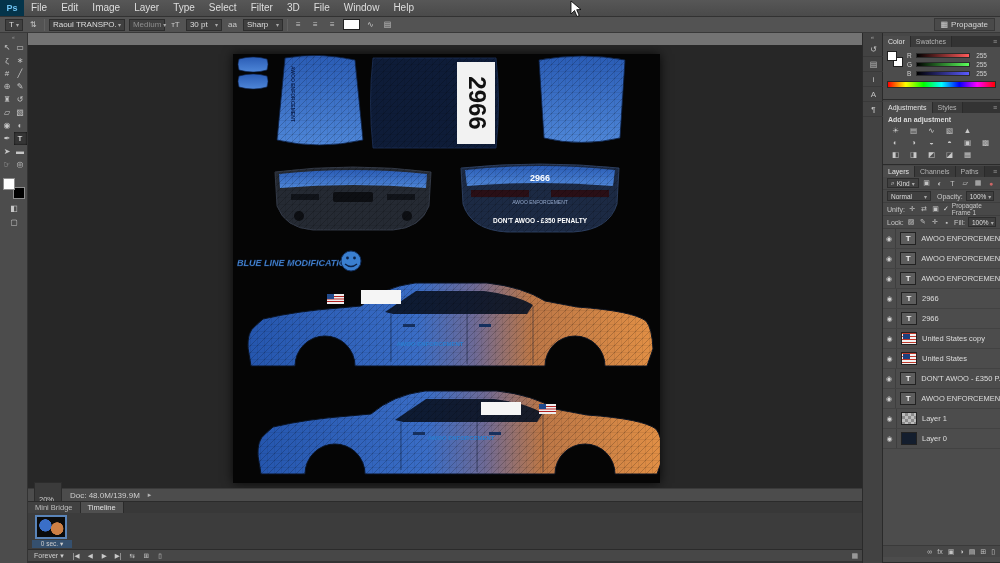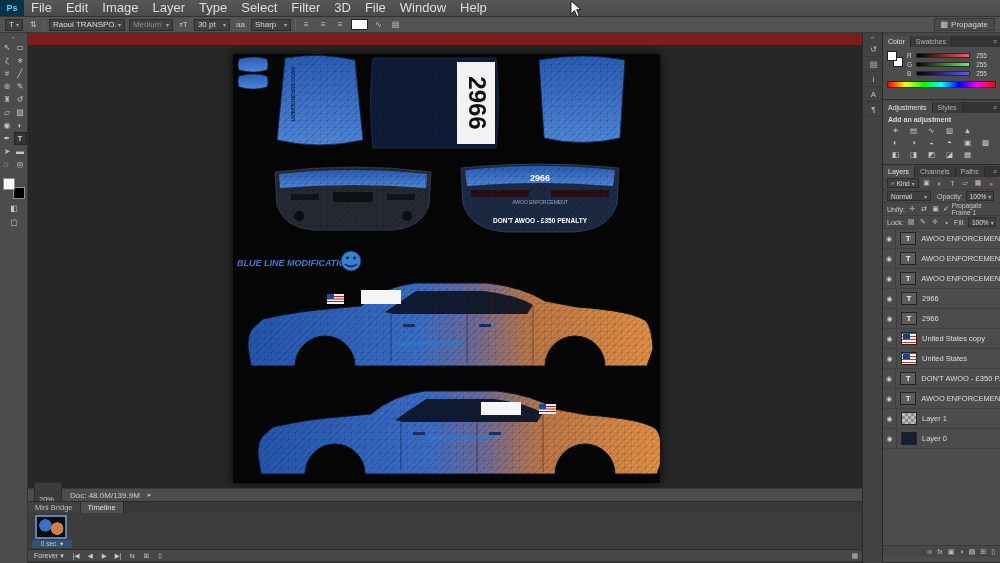--- a/index.html
+++ b/index.html
@@ -1,24 +1,24 @@
 <!DOCTYPE html>
 <html><head>
 <meta charset="utf-8">
 <style>
   *{margin:0;padding:0;box-sizing:border-box;}
   html,body{width:1000px;height:563px;overflow:hidden;}
   body{font-family:"Liberation Sans",sans-serif;background:#282828;color:#d6d6d6;-webkit-user-select:none;user-select:none;}
-  #app{position:relative;width:1000px;height:563px;background:#7f1d1d;}
+  #app{position:relative;width:1000px;height:563px;background:#737373;}
   .abs{position:absolute;}
 
   
   #menubar{left:0;top:0;width:1000px;height:17px;background:linear-gradient(#575757,#4a4a4a);border-bottom:1px solid #323232;display:flex;align-items:stretch;}
   #ps-logo{width:24px;background:#04344a;color:#6fc3f2;font-size:9px;font-weight:bold;display:flex;align-items:center;justify-content:center;}
-  .menu-item{font-size:13px;line-height:16px;padding:0 7px;color:#dedede;}
+  .menu-item{font-size:10px;line-height:16px;padding:0 7px;color:#dedede;}
 
   
   #optionsbar{left:0;top:17px;width:1000px;height:16px;background:#535353;border-bottom:1px solid #393939;display:flex;align-items:center;gap:4px;padding:0 5px;}
   .dd{display:flex;align-items:center;gap:2px;background:#404040;border:1px solid #2d2d2d;height:12px;padding:0 3px;font-size:8px;color:#ddd;white-space:nowrap;}
   .dd .arw{font-size:6px;color:#aaa;}
   .dd.dim{color:#8e8e8e;}
   .obtn{min-width:13px;height:13px;display:flex;align-items:center;justify-content:center;font-size:8px;color:#c9c9c9;}
   .osep{width:1px;height:12px;background:#3a3a3a;border-right:1px solid #616161;}
   #opt-swatch{width:17px;height:11px;background:#ffffff;border:1px solid #222;}
   #workspace-btn{margin-left:auto;display:flex;align-items:center;gap:3px;font-size:8px;color:#d5d5d5;padding:0 6px;height:13px;background:#4a4a4a;border:1px solid #383838;}
@@ -141,21 +141,21 @@
       <span class="arw">▾</span>
     </div>
     <div class="obtn">
       <span>⇅</span>
     </div>
     <div class="osep"></div>
     <div class="dd" style="width:76px">
       <span style="overflow:hidden;white-space:nowrap;flex:1">Raoul TRANSPO...</span>
       <span class="arw">▾</span>
     </div>
-    <div class="dd dim" style="width:44px">
+    <div class="dd dim" style="width:36px">
       <span style="flex:1">Medium</span>
       <span class="arw">▾</span>
     </div>
     <div class="obtn">
         <span>тT</span>
       </div>
     <div class="dd" style="width:36px">
       <span style="flex:1">30 pt</span>
       <span class="arw">▾</span>
     </div>

